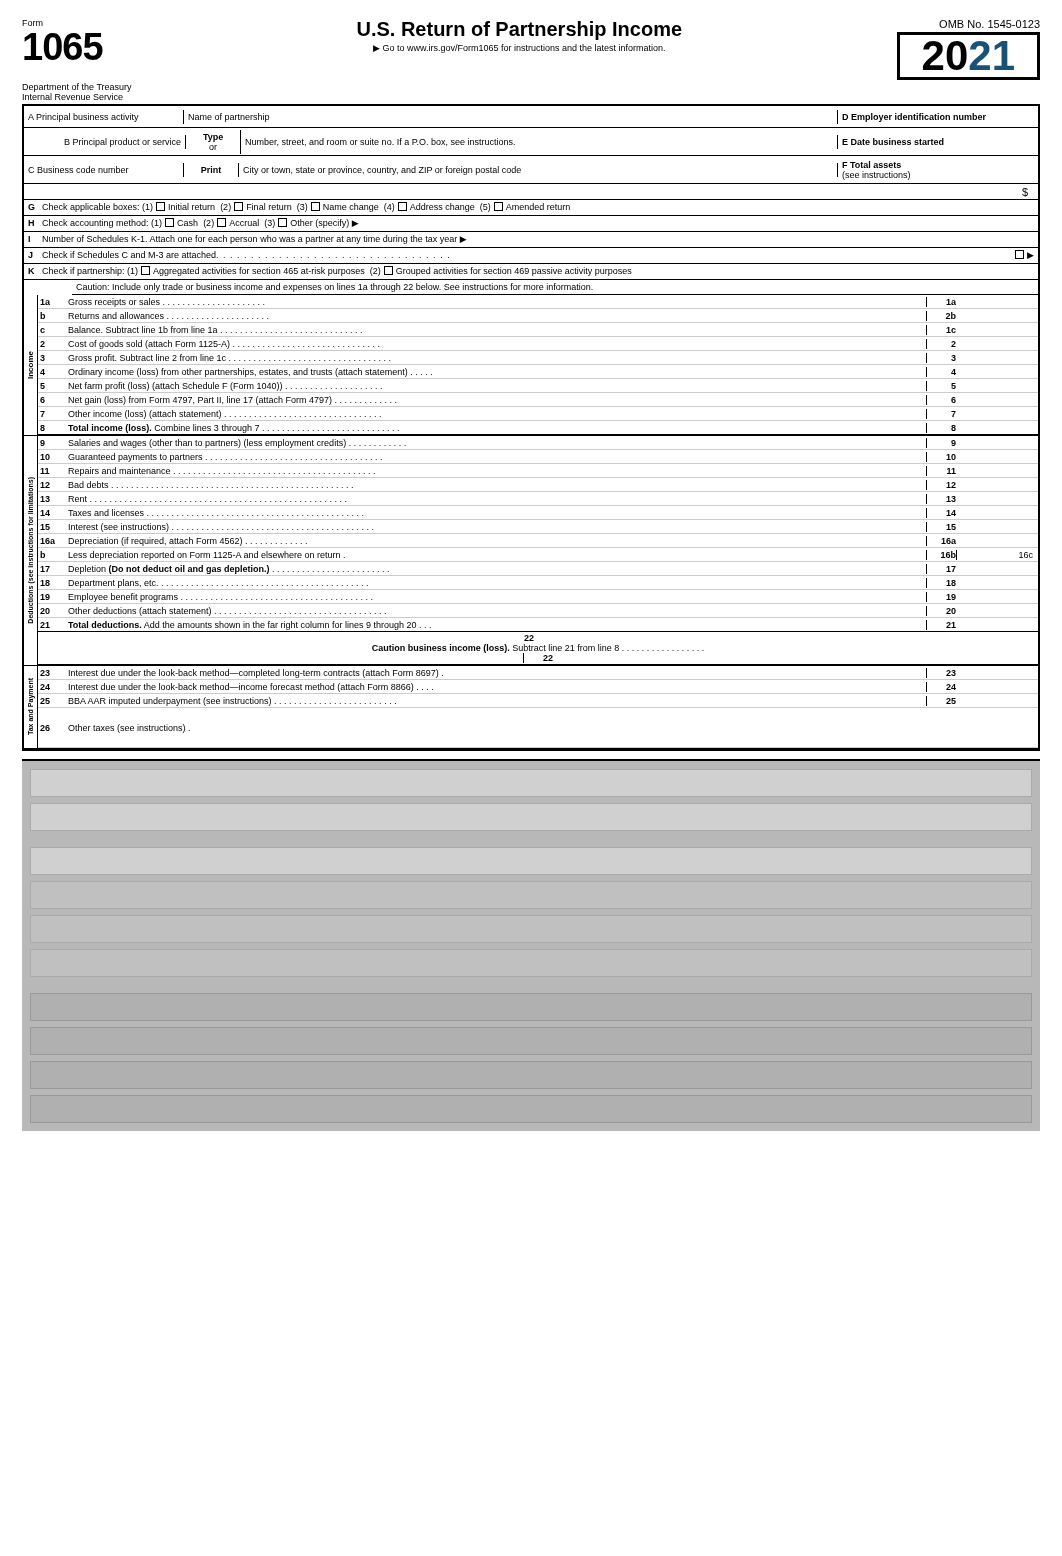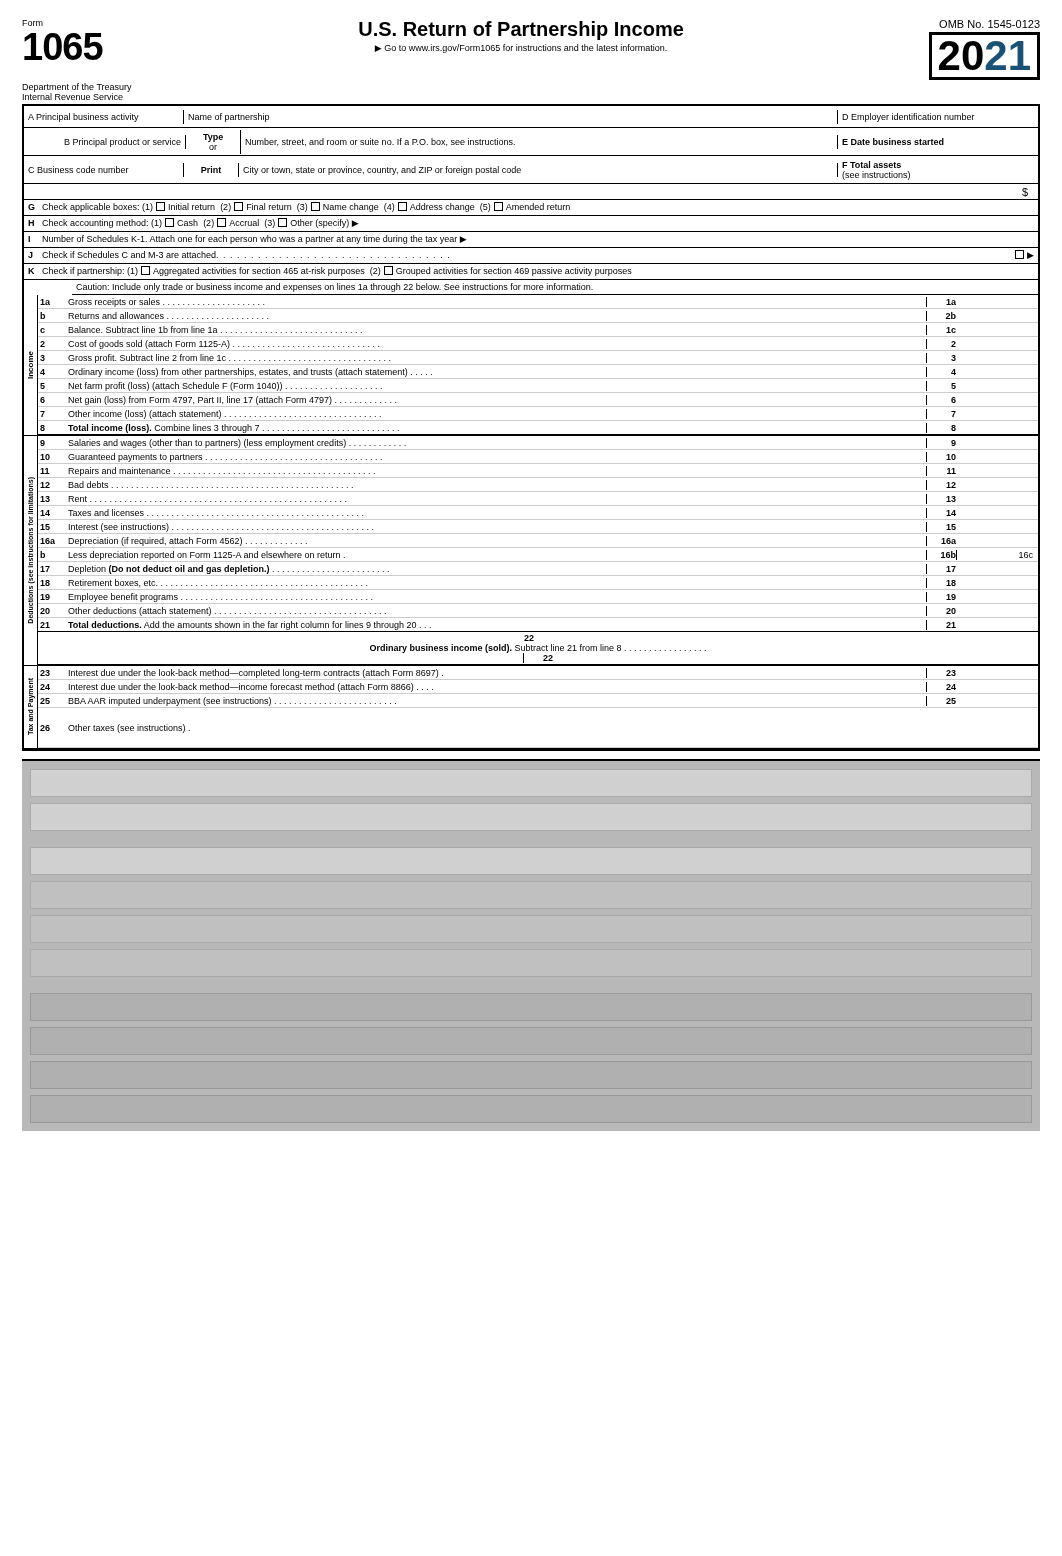--- a/index.html
+++ b/index.html
@@ -53,21 +53,21 @@
       min-width: 140px;
     }
     .omb-number {
       font-size: 11px;
     }
     .year-logo {
       font-size: 42px;
       font-weight: bold;
       color: #000;
       border: 3px solid #000;
-      padding: 0 6px;
+      padding: 0 22px;
       line-height: 1;
       display: inline-block;
       margin-top: 2px;
     }
     .year-logo span:first-child { color: #000; }
     
     .field-row {
       display: flex;
       border-bottom: 1px solid #000;
       min-height: 24px;
@@ -180,21 +180,21 @@
   <div class="outer-border">
 
     <div class="field-row" style="min-height:22px;">
       <div class="field-cell" style="min-width:160px;">
         <span style="font-size:9px;">A  Principal business activity</span>
       </div>
       <div class="field-cell" style="flex:1;">
         <span style="font-size:9px;">Name of partnership</span>
       </div>
       <div class="field-cell" style="min-width:200px; border-right:none;">
-        <span style="font-size:9px; font-weight:normal;">D  Employer identification number</span>
+        <span style="font-size:9px; font-weight:bold;">D  Employer identification number</span>
       </div>
     </div>
 
     <div class="field-row" style="min-height:28px;">
       <div class="field-cell" style="min-width:160px;padding-left:40px;">
         <span style="font-size:9px;">B  Principal product or service</span>
       </div>
       <div class="field-cell" style="min-width:55px; align-items:center; justify-content:center;">
         <div style="font-size:9px; font-weight:bold; text-align:center;">Type</div>
         <div style="font-size:9px; text-align:center;">or</div>
@@ -450,21 +450,21 @@
 
         <div class="line-row">
           <span class="lnum">17</span>
           <span class="ltxt">Depletion <strong>(Do not deduct oil and gas depletion.)</strong> . . . . . . . . . . . . . . . . . . . . . . . .</span>
           <span style="min-width:30px; text-align:right; font-weight:bold; border-left:1px solid #000; padding-left:3px; font-size:9px;">17</span>
           <span class="amount-col"></span>
         </div>
 
         <div class="line-row">
           <span class="lnum">18</span>
-          <span class="ltxt">Retirement boxes, etc. . . . . . . . . . . . . . . . . . . . . . . . . . . . . . . . . . . . . . . . . . .</span>
+          <span class="ltxt">Department plans, etc. . . . . . . . . . . . . . . . . . . . . . . . . . . . . . . . . . . . . . . . . . .</span>
           <span style="min-width:30px; text-align:right; font-weight:bold; border-left:1px solid #000; padding-left:3px; font-size:9px;">18</span>
           <span class="amount-col"></span>
         </div>
 
         <div class="line-row">
           <span class="lnum">19</span>
           <span class="ltxt">Employee benefit programs . . . . . . . . . . . . . . . . . . . . . . . . . . . . . . . . . . . . . . .</span>
           <span style="min-width:30px; text-align:right; font-weight:bold; border-left:1px solid #000; padding-left:3px; font-size:9px;">19</span>
           <span class="amount-col"></span>
         </div>
@@ -478,21 +478,21 @@
 
         <div class="line-row" style="border-bottom:1px solid #000;">
           <span class="lnum"><strong>21</strong></span>
           <span class="ltxt"><strong>Total deductions.</strong> Add the amounts shown in the far right column for lines 9 through 20 . . .</span>
           <span style="min-width:30px; text-align:right; font-weight:bold; border-left:1px solid #000; padding-left:3px; font-size:9px;"><strong>21</strong></span>
           <span class="amount-col"></span>
         </div>
 
         <div class="line-row" style="border-bottom:1px solid #000;flex-direction:column;">
           <span class="lnum"><strong>22</strong></span>
-          <span class="ltxt"><strong>Ordinary business income (sold).</strong> Subtract line 21 from line 8 . . . . . . . . . . . . . . . . .</span>
+          <span class="ltxt"><strong>Caution business income (loss).</strong> Subtract line 21 from line 8 . . . . . . . . . . . . . . . . .</span>
           <span style="min-width:30px; text-align:right; font-weight:bold; border-left:1px solid #000; padding-left:3px; font-size:9px;"><strong>22</strong></span>
           <span class="amount-col"></span>
         </div>
       </div>
     </div>
 
     <div style="display:flex; border-bottom: 1px solid #000;">
       <div style="width:14px; border-right:1px solid #000; display:flex; align-items:center; justify-content:center; background:#fff;">
         <div style="writing-mode:vertical-rl; transform:rotate(180deg); font-weight:bold; font-size:7px; text-align:center;">Tax and Payment</div>
       </div>

